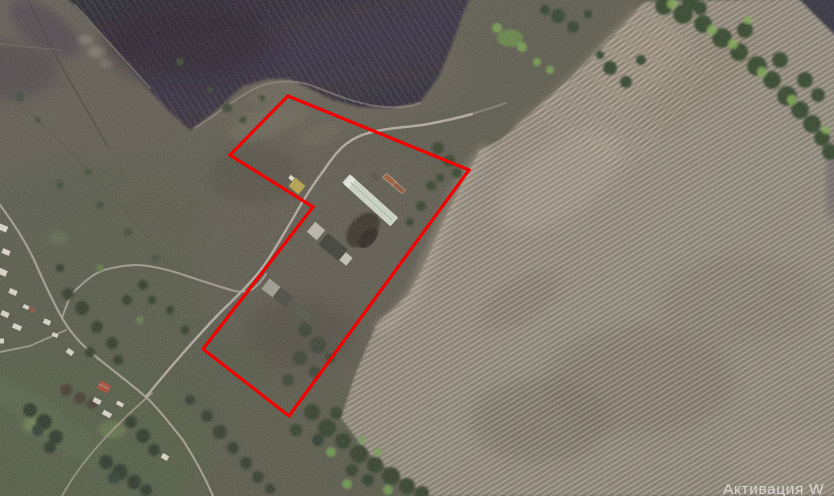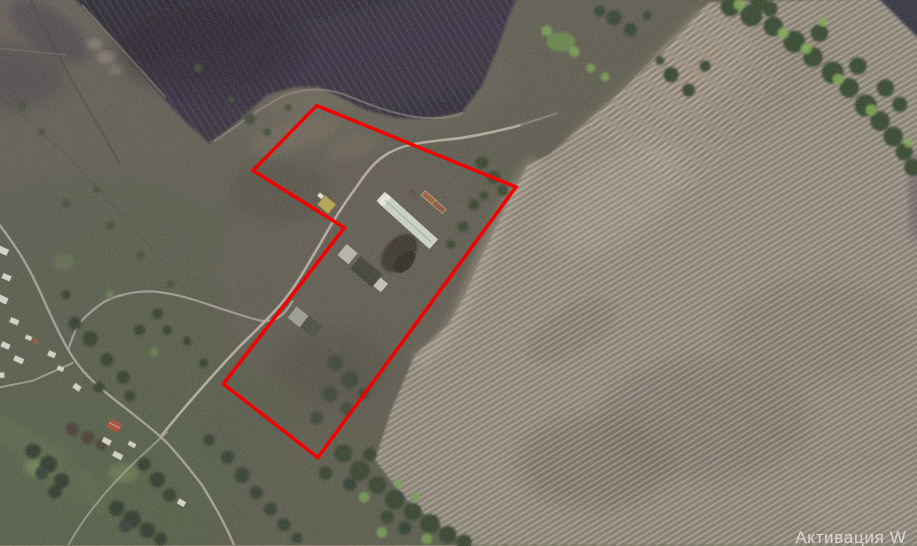--- a/index.html
+++ b/index.html
@@ -1,18 +1,18 @@
 <!DOCTYPE html>
 <html><head>
 <meta charset="utf-8">
 <style>
   html,body{margin:0;padding:0;background:#222;}
   .stage{
     position:relative;width:834px;height:496px;overflow:hidden;
-    background:#fef9c3;font-family:"Liberation Sans",sans-serif;
+    background:#c2410c;font-family:"Liberation Sans",sans-serif;
   }
   .stage svg{display:block;width:834px;height:496px;}
   .wm{
     font-family:"Liberation Sans","DejaVu Sans",sans-serif;
     font-weight:400;letter-spacing:.6px;
   }
 </style>
 </head>
 <body>
 

